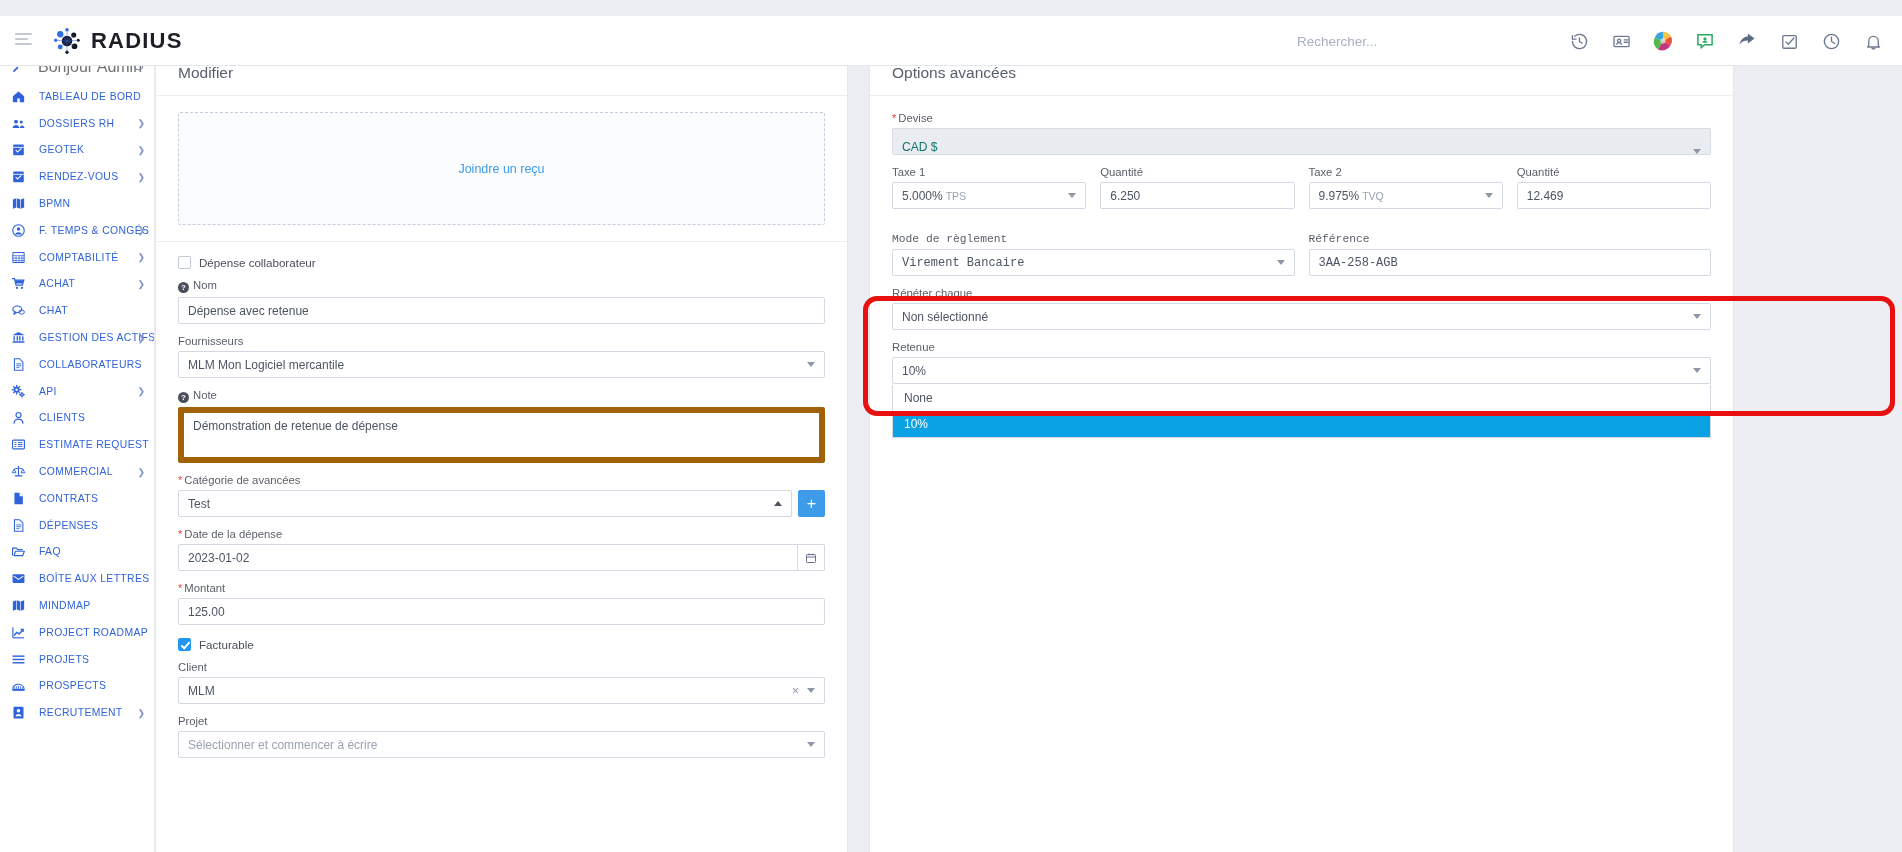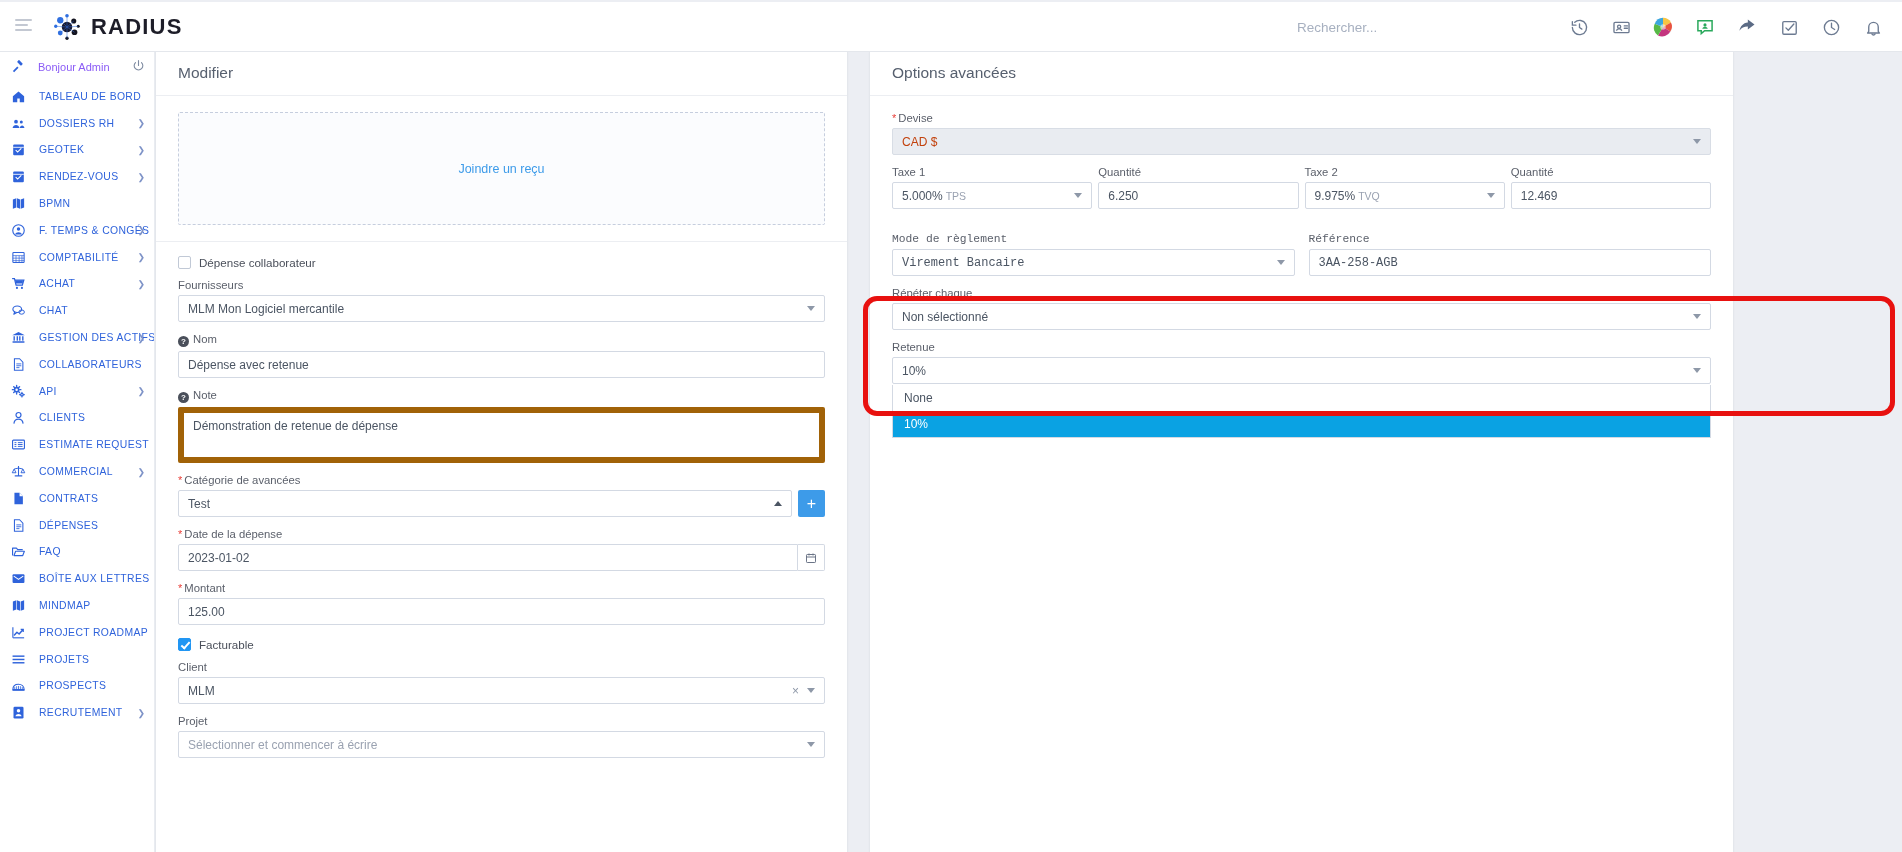--- a/index.html
+++ b/index.html
@@ -5,21 +5,21 @@
   * { box-sizing: border-box; margin: 0; padding: 0; }
   html, body {
     width: 1902px; height: 852px;
     overflow: hidden;
     font-family: "Liberation Sans", sans-serif;
     background: #eceef3;
     color: #4a4a4a;
   }
   
   #topbar {
-    position: absolute; top: 2px; left: 0; width: 1902px; height: 50px;
+    position: absolute; top: 16px; left: 0; width: 1902px; height: 50px;
     background: #ffffff; border-bottom: 1px solid #e4e7ec;
     display: flex; align-items: center; z-index: 40;
   }
   #hamburger {
     width: 46px; display: flex; align-items: center; justify-content: center;
     color: #c3c8d2; cursor: pointer;
   }
   #hamburger .bars { width: 17px; }
   #hamburger .bars i { display:block; height:2px; background:#c3c8d2; margin-bottom:3px; border-radius:1px; }
   #hamburger .bars i:nth-child(1){ width:17px; }
@@ -52,21 +52,21 @@
   #sidebar {
     position: absolute; top: 50px; left: 0; width: 155px; height: 802px;
     background: #ffffff; border-right: 1px solid #e9ecf1;
     overflow: hidden; z-index: 30;
   }
   .greet {
     display: flex; align-items: center; height: 33px;
     padding: 0 10px 0 11px; position: relative;
   }
   .greet .gicon { width: 20px; color: #2f63db; display:flex; align-items:center; }
-  .greet .gtxt { font-size: 11px; color: #8b5cf6; margin-left: 7px; }
+  .greet .gtxt { font-size: 16px; color: #737373; margin-left: 7px; }
   .greet .poweroff { position: absolute; right: 9px; color: #7d8aa0; }
   .navitem {
     display: flex; align-items: center; height: 26.8px;
     padding: 0 9px 0 11px; position: relative; cursor: pointer;
   }
   .navitem .nicon {
     width: 19px; min-width: 19px; color: #2f63db;
     display: flex; align-items: center; justify-content: flex-start;
   }
   .navitem .nlabel {
@@ -113,21 +113,21 @@
     display: inline-block; width: 11px; height: 11px; border-radius: 50%;
     background: #4a4f5a; color: #fff; font-size: 8px; line-height: 11px;
     text-align: center; margin-right: 4px; vertical-align: -1px; font-weight: bold;
   }
   .ctrl {
     height: 27px; border: 1px solid #d3d9e3; border-radius: 2px;
     background: #fff; display: flex; align-items: center;
     padding: 0 9px; font-size: 12px; color: #4b5563; position: relative;
   }
   .ctrl.sel { cursor: pointer; }
-  .ctrl.disabled { background: #e9ecf1; color: #c2410c; border-color: #d8dde5; }
+  .ctrl.disabled { background: #e9ecf1; color: #0f766e; border-color: #d8dde5; align-items: flex-end; }
   .ctrl .caret {
     position: absolute; right: 9px; width: 0; height: 0;
     border-left: 4px solid transparent; border-right: 4px solid transparent;
     border-top: 5px solid #8e98a8;
   }
   .ctrl .caret.up {
     border-top: none; border-bottom: 5px solid #4b5563;
   }
   .ctrl .clearx { position: absolute; right: 25px; color: #8e98a8; font-size: 12px; cursor: pointer; }
   .ctrl .pct { color: #9aa2b1; font-size: 10.5px; margin-left: 3px; }
@@ -560,31 +560,31 @@
         <a>Joindre un reçu</a>
       </div>
       <div class="hr"></div>
 
       <div class="cbrow">
         <span class="cbox"></span>
         <span class="cblabel">Dépense collaborateur</span>
       </div>
 
       <div class="fgroup">
+        <span class="flabel"><span class="qmark">?</span><span>Nom</span></span>
+        <div class="ctrl">
+          <span>Dépense avec retenue</span>
+        </div>
+      </div>
+
+      <div class="fgroup">
         <span class="flabel">Fournisseurs</span>
         <div class="ctrl sel">
           <span>MLM Mon Logiciel mercantile</span>
           <span class="caret"></span>
-        </div>
-      </div>
-
-      <div class="fgroup">
-        <span class="flabel"><span class="qmark">?</span><span>Nom</span></span>
-        <div class="ctrl">
-          <span>Dépense avec retenue</span>
         </div>
       </div>
 
       <div class="fgroup">
         <span class="flabel"><span class="qmark">?</span><span>Note</span></span>
         <textarea class="ctrl" style="">Démonstration de retenue de dépense</textarea>
       </div>
 
       <div class="fgroup">
         <span class="flabel"><span class="req">*</span><span>Catégorie de avancées</span></span>
@@ -648,21 +648,21 @@
     <div class="cardbody">
 
       <div class="fgroup">
         <span class="flabel"><span class="req">*</span><span>Devise</span></span>
         <div class="ctrl sel disabled">
           <span>CAD $</span>
           <span class="caret"></span>
         </div>
       </div>
 
-      <div class="rowflex" style="margin-bottom:2px;gap:6px;">
+      <div class="rowflex" style="margin-bottom:2px;">
         <div class="fgroup">
           <span class="flabel">Taxe 1</span>
           <div class="ctrl sel">
             <span>5.000%</span>
             <span class="pct">TPS</span>
             <span class="caret"></span>
           </div>
         </div>
         <div class="fgroup">
           <span class="flabel">Quantité</span>

